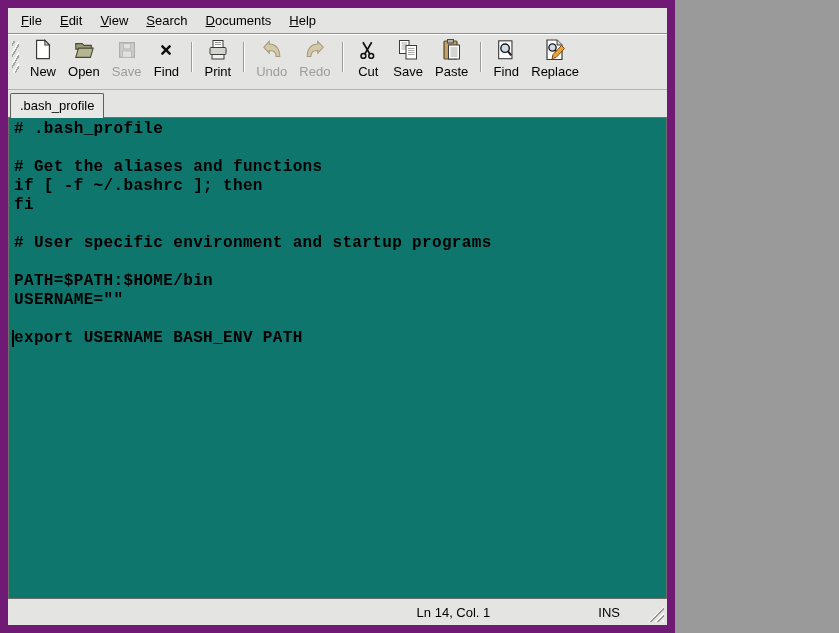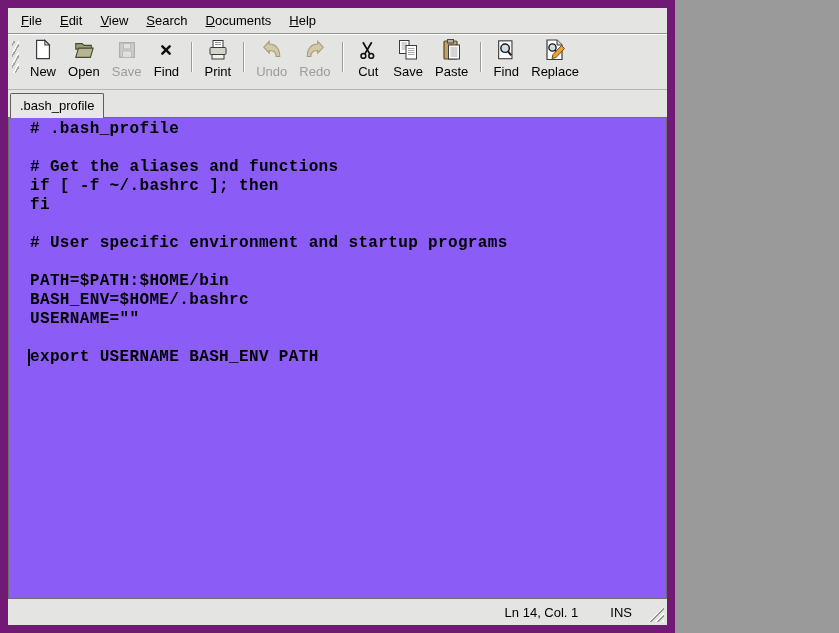--- a/index.html
+++ b/index.html
@@ -76,48 +76,48 @@
     border-top-left-radius: 2px;
     border-top-right-radius: 2px;
     margin-bottom: -1px;
     position: relative; z-index: 2;
     cursor: default;
   }
 
   
   .editor {
     flex: 1;
-    background: #8b5cf6;
+    background: #0f766e;
     border: 1px solid #6e6e6a;
     margin: 0;
     overflow: hidden;
     font-family: "Liberation Mono", "DejaVu Sans Mono", monospace;
     font-weight: bold;
     font-size: 16px;
     line-height: 19px;
     letter-spacing: 0.35px;
-    padding: 2px 0 0 21px;
+    padding: 2px 0 0 5px;
     cursor: text;
   }
   .code-line { white-space: pre; min-height: 19px; position: relative; }
   .caret {
     position: absolute; left: -2px; top: 1px;
     width: 2px; height: 17px; background: #000;
   }
 
   
   .statusbar {
     height: 26px; flex-shrink: 0;
     display: flex; align-items: center;
     font-size: 13px;
     padding: 0 3px 0 8px;
   }
   .sb-spacer { flex: 1; }
-  .sb-lncol { margin-right: 32px; padding-left: 18px; }
-  .sb-ins { margin-right: 16px; }
+  .sb-lncol { margin-right: 108px; padding-left: 18px; }
+  .sb-ins { margin-right: 28px; }
   .sb-grip {
     width: 16px; height: 15px; align-self: flex-end; margin-bottom: 3px;
     background: repeating-linear-gradient(135deg, #fdfdfd 0 1.5px, #96968f 1.5px 3px, #e4e4e2 3px 5px);
     clip-path: polygon(100% 0, 100% 100%, 0 100%);
   }
 </style>
 </head>
 <body>
 
 <div class="window">
@@ -267,21 +267,20 @@
   <div class="editor">
       <div class="code-line"># .bash_profile</div>
       <div class="code-line"></div>
       <div class="code-line"># Get the aliases and functions</div>
       <div class="code-line">if [ -f ~/.bashrc ]; then</div>
       <div class="code-line">fi</div>
       <div class="code-line"></div>
       <div class="code-line"># User specific environment and startup programs</div>
       <div class="code-line"></div>
       <div class="code-line">PATH=$PATH:$HOME/bin</div>
-      <div class="code-line">BASH_ENV=$HOME/.bashrc</div>
       <div class="code-line">USERNAME=""</div>
       <div class="code-line"></div>
       <div class="code-line">export USERNAME BASH_ENV PATH<span class="caret" style="left: -2px;"></span></div>
     </div>
 
   <div class="statusbar">
     <span class="sb-spacer"></span>
     <span class="sb-lncol">Ln 14, Col. 1</span>
     <span class="sb-ins">INS</span>
     <span class="sb-grip"></span>

